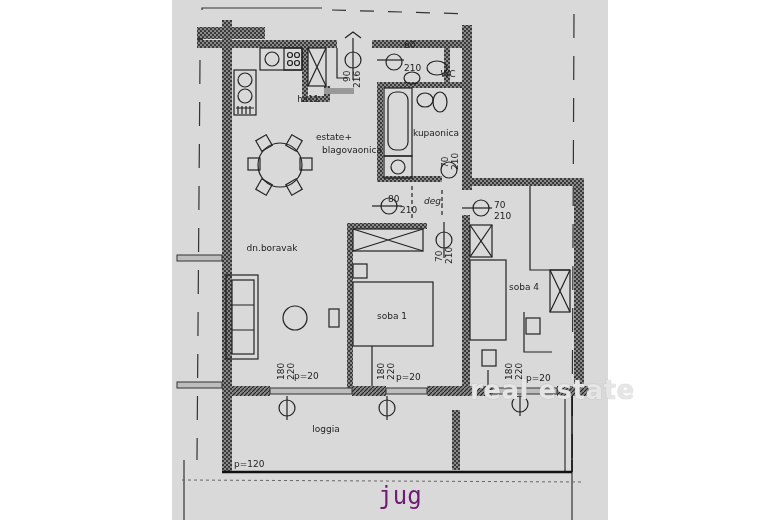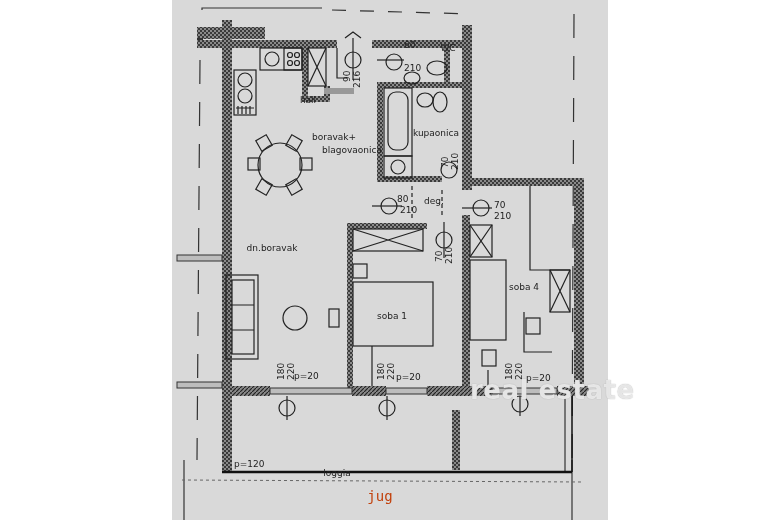--- a/index.html
+++ b/index.html
@@ -2,21 +2,21 @@
 <html><head>
   <meta charset="utf-8">
   <style>
     html, body { margin:0; padding:0; background:#ffffff; }
     body { width:780px; height:520px; position:relative; overflow:hidden; font-family:"DejaVu Sans", sans-serif; }
     #plan { position:absolute; left:172px; top:0; width:436px; height:520px; background:#d9d9d9; }
     #plan svg { position:absolute; left:0; top:0; }
     .lbl { position:absolute; font-family:"DejaVu Sans", sans-serif; font-size:9px; color:#222; white-space:nowrap; transform:translate(-50%,-50%); }
     .dim { position:absolute; font-family:"DejaVu Sans", sans-serif; font-size:9px; color:#222; line-height:10px; white-space:nowrap; }
     .vdim { transform-origin:left top; transform:rotate(-90deg); }
-    .south { position:absolute; left:380px; top:496px; transform:translate(-50%,-50%); color:#c2410c; font-family:"DejaVu Sans Mono", monospace; font-size:14px; }
+    .south { position:absolute; left:400px; top:496px; transform:translate(-50%,-50%); color:#701a75; font-family:"DejaVu Sans Mono", monospace; font-size:24px; }
     .wm { position:absolute; left:470px; top:390px; transform:translateY(-50%); color:rgba(255,255,255,0.75); font-family:"DejaVu Sans", sans-serif; font-weight:bold; font-size:26px; letter-spacing:0.5px; text-shadow:0 0 1px #999; }
   </style>
 </head>
 <body>
 
 <div id="plan">
   <svg width="436" height="520" viewBox="0 0 436 520">
     <defs>
       <pattern id="hatch" width="4" height="4" patternUnits="userSpaceOnUse">
         <rect width="4" height="4" fill="#3a3a3a"></rect>
@@ -167,38 +167,38 @@
       <path d="M240,186 L240,220" stroke-dasharray="4,3"></path>
       <circle cx="115" cy="408" r="8"></circle>
         <path d="M115,396 L115,420"></path>
       <circle cx="215" cy="408" r="8"></circle>
         <path d="M215,396 L215,420"></path>
       <circle cx="348" cy="404" r="8"></circle>
         <path d="M348,396 L348,416"></path>
     </g>
   </svg>
 
-  <span class="lbl" style="left:136px;top:100px;">hall</span>
-  <span class="lbl" style="left:276px;top:48px;">WC</span>
+  <span class="lbl" style="left:136px;top:100px;font-family:Liberation Mono, monospace;">hall</span>
+  <span class="lbl" style="left:276px;top:74px;">WC</span>
   <span class="lbl" style="left:264px;top:133px;">kupaonica</span>
-  <span class="lbl" style="left:162px;top:137px;">boravak+</span>
+  <span class="lbl" style="left:162px;top:137px;">estate+</span>
   <span class="lbl" style="left:164px;top:150px;margin-left:16px;">blagovaonica</span>
-  <span class="lbl" style="left:262px;top:201px;">deg.</span>
+  <span class="lbl" style="left:262px;top:201px;font-style:italic;">deg.</span>
   <span class="lbl" style="left:100px;top:248px;">dn.boravak</span>
   <span class="lbl" style="left:220px;top:316px;">soba 1</span>
   <span class="lbl" style="left:352px;top:287px;">soba 4</span>
-  <span class="lbl" style="left:165px;top:429px;margin-top:44px;">loggia</span>
+  <span class="lbl" style="left:154px;top:429px;">loggia</span>
 
   <span class="dim vdim" style="left:170px;top:82px;">90</span>
   <span class="dim vdim" style="left:180px;top:88px;">216</span>
   <span class="dim" style="left:232px;top:40px;">60</span>
   <span class="dim" style="left:232px;top:63px;">210</span>
   <span class="dim vdim" style="left:268px;top:168px;">70</span>
   <span class="dim vdim" style="left:278px;top:170px;">210</span>
-  <span class="dim" style="left:225px;top:194px;text-align:center;">80</span>
+  <span class="dim" style="left:216px;top:194px;text-align:center;">80</span>
   <span class="dim" style="left:228px;top:205px;">210</span>
   <span class="dim" style="left:322px;top:200px;">70</span>
   <span class="dim" style="left:322px;top:211px;">210</span>
   <span class="dim vdim" style="left:262px;top:262px;">70</span>
   <span class="dim vdim" style="left:272px;top:264px;">210</span>
 
   <span class="dim vdim" style="left:104px;top:380px;">180</span>
   <span class="dim vdim" style="left:114px;top:380px;">220</span>
   <span class="dim" style="left:122px;top:371px;">p=20</span>
   <span class="dim vdim" style="left:204px;top:380px;">180</span>

